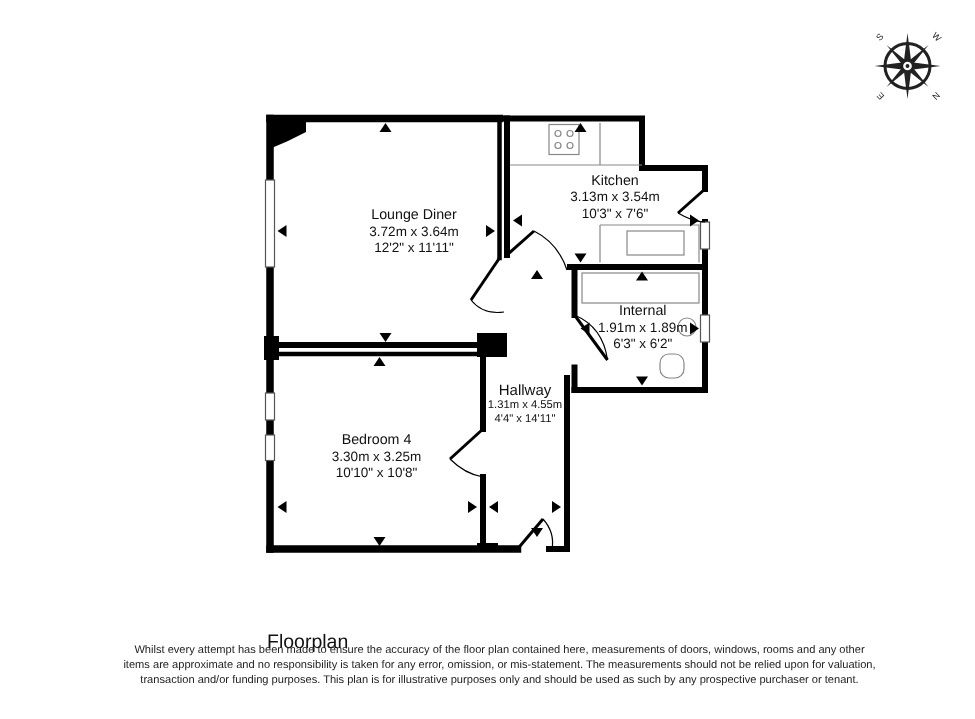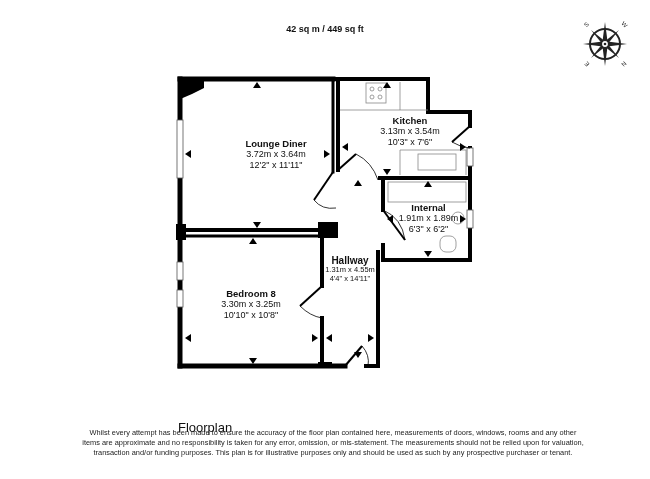--- a/index.html
+++ b/index.html
@@ -1,31 +1,30 @@
 <!DOCTYPE html>
 <html><head>
   <meta charset="utf-8">
   <style>
     html, body { margin: 0; padding: 0; background: #ffffff; }
     body { width: 650px; height: 479px; position: relative; overflow: hidden; font-family: "Liberation Sans", sans-serif; color: #111; }
     .header { position: absolute; left: 0; width: 650px; top: 24px; text-align: center; font-size: 9px; font-weight: bold; line-height: 11px; }
     .compass { position: absolute; left: 575px; top: 14px; width: 60px; height: 60px; }
     .plan { position: absolute; left: 0; top: 0; width: 650px; height: 400px; }
     .room-label { position: absolute; text-align: center; font-size: 9px; line-height: 11px; }
-    .room-label .name { font-weight: bold; font-size: 9.5px; }
+    .room-label .name { font-weight: normal; font-size: 9.5px; }
     .room-label.small { font-size: 7.5px; line-height: 9px; }
     .room-label.small .name { font-size: 10px; }
     .title { position: absolute; left: 178px; top: 420px; font-size: 13px; }
     .disclaimer { position: absolute; left: 80px; top: 428px; width: 506px; text-align: center; font-size: 7.4px; line-height: 10px; color: #222; }
   </style>
 </head>
 <body>
 
 <div class="header">
-  <div>42 sq m / 449 sq ft</div>
 </div>
 
 <svg class="compass" viewBox="0 0 60 60">
   <circle cx="30" cy="30" r="15" fill="none" stroke="#222" stroke-width="2"></circle>
   <g fill="#222">
     <polygon points="30,8 32.5,27.5 30,30 27.5,27.5"></polygon>
     <polygon points="52,30 32.5,32.5 30,30 32.5,27.5"></polygon>
     <polygon points="30,52 27.5,32.5 30,30 32.5,32.5"></polygon>
     <polygon points="8,30 27.5,27.5 30,30 27.5,32.5"></polygon>
     <polygon points="44,16 31.5,31.5 30,30 28.5,28.5" transform="rotate(0)"></polygon>
@@ -161,20 +160,20 @@
   <div>6'3" x 6'2"</div>
 </div>
 
 <div class="room-label small" style="left:318px; top:256px; width:64px;">
   <div class="name">Hallway</div>
   <div>1.31m x 4.55m</div>
   <div>4'4" x 14'11"</div>
 </div>
 
 <div class="room-label" style="left:196px; top:288px; width:110px;">
-  <div class="name">Bedroom 8</div>
+  <div class="name">Bedroom 4</div>
   <div>3.30m x 3.25m</div>
   <div>10'10" x 10'8"</div>
 </div>
 
 <div class="title">Floorplan</div>
 
 <div class="disclaimer">Whilst every attempt has been made to ensure the accuracy of the floor plan contained here, measurements of doors, windows, rooms and any other items are approximate and no responsibility is taken for any error, omission, or mis-statement. The measurements should not be relied upon for valuation, transaction and/or funding purposes. This plan is for illustrative purposes only and should be used as such by any prospective purchaser or tenant.</div>
 
 </body></html>

